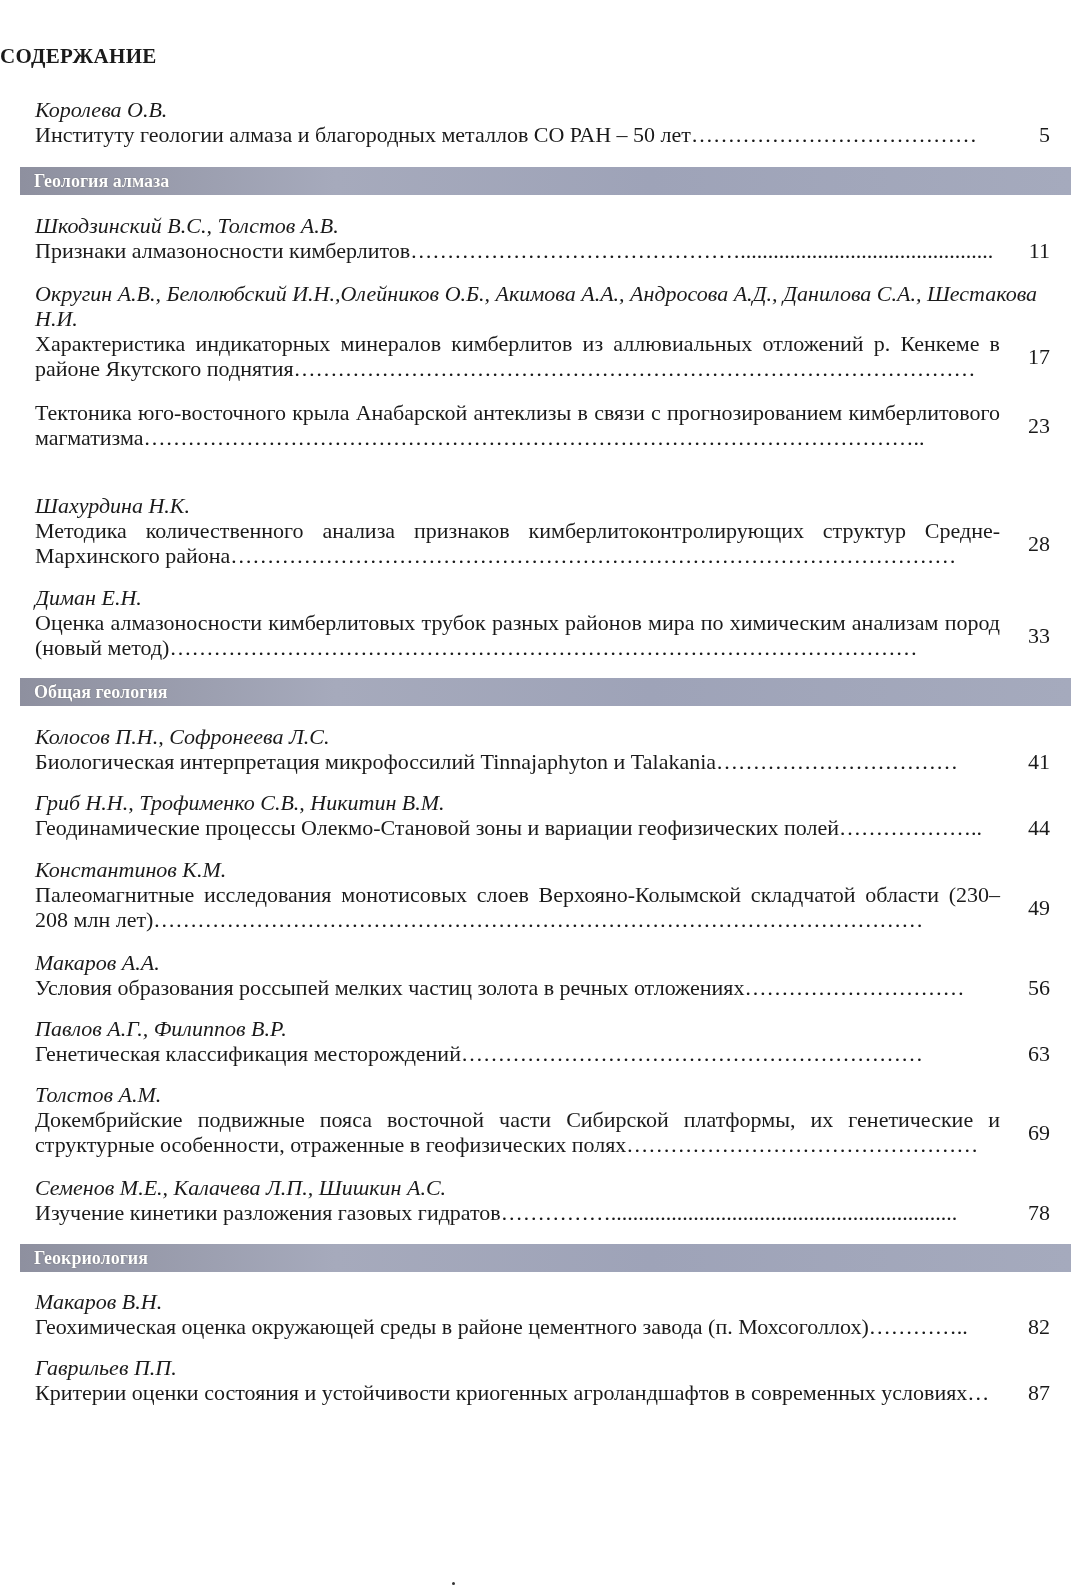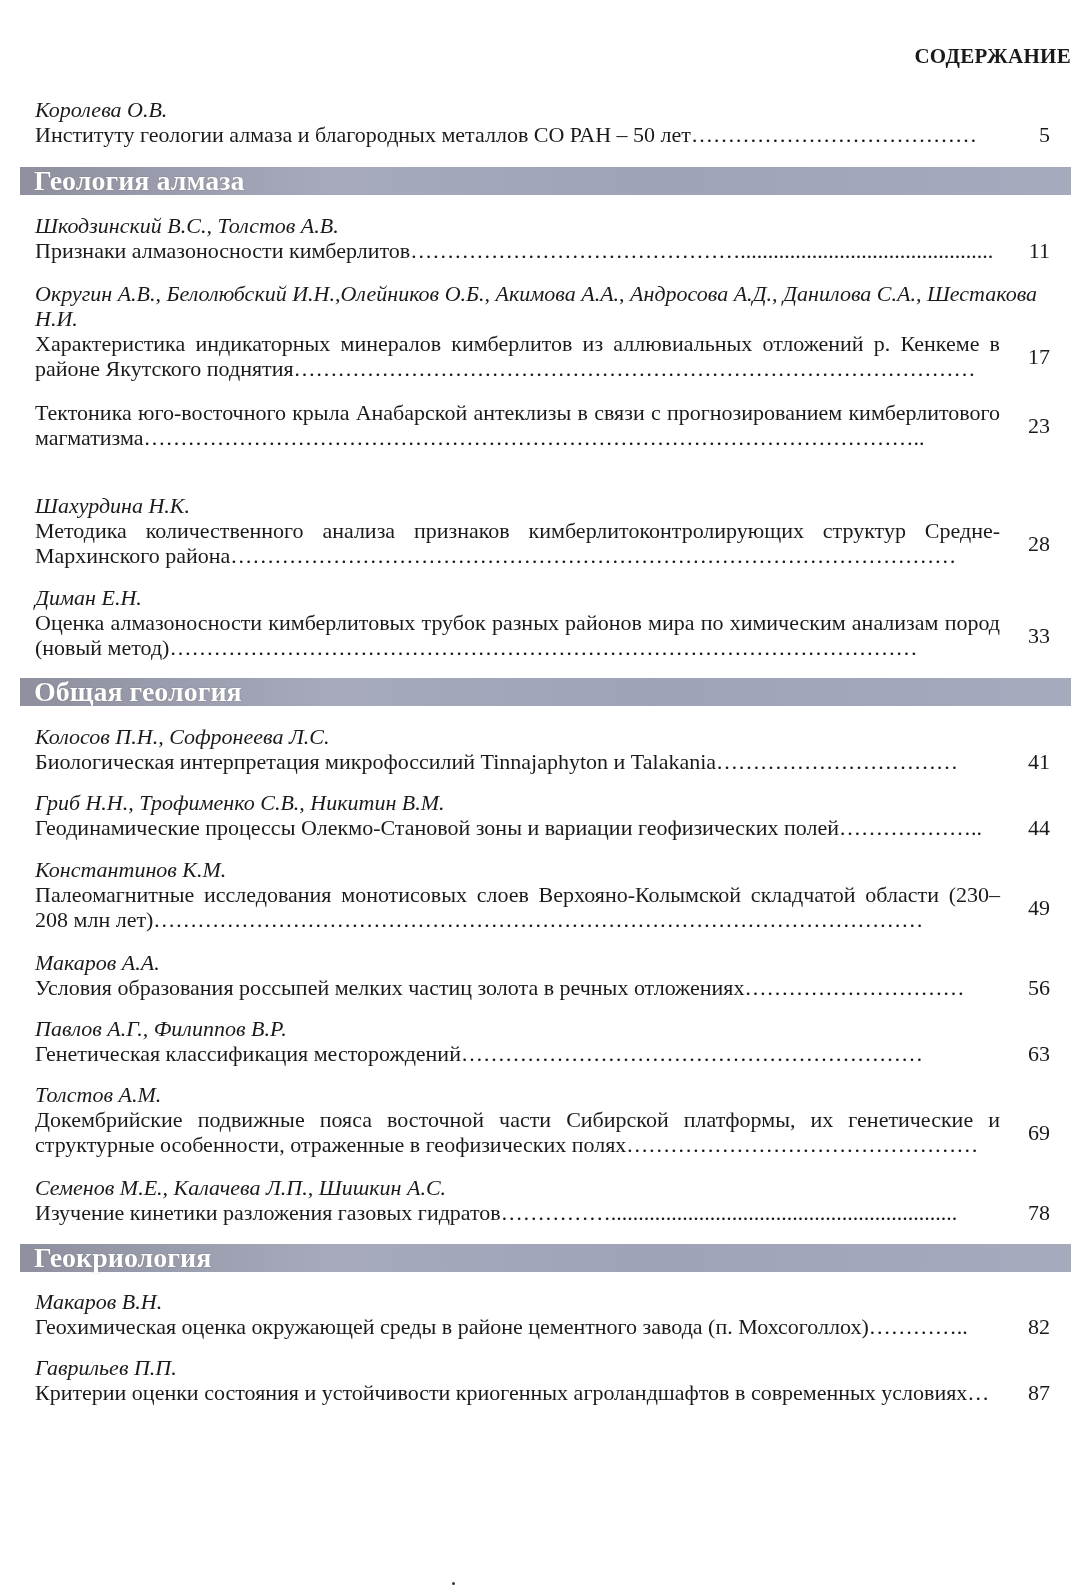--- a/index.html
+++ b/index.html
@@ -6,32 +6,32 @@
   body {
     width: 1071px; height: 1592px;
     background: #ffffff;
     font-family: "Liberation Serif", "DejaVu Serif", serif;
     color: #1a1a1a;
     position: relative;
     overflow: hidden;
   }
   .page-title {
     position: absolute; left: 0; width: 1071px; top: 44px;
-    text-align: right; font-weight: bold; font-size: 21px; letter-spacing: 0.3px;
+    text-align: left; font-weight: bold; font-size: 21px; letter-spacing: 0.3px;
   }
   .toc { position: absolute; left: 0; top: 0; width: 1071px; }
   .entry { position: absolute; left: 35px; width: 1015px; font-size: 22px; line-height: 25px; }
   .author { font-style: italic; }
   .title-row { display: flex; align-items: center; }
   .title-text { flex: 1; text-align: justify; padding-right: 20px; }
   .page-num { width: 30px; text-align: right; flex: none; }
   .section {
     position: absolute; left: 20px; width: 1051px; height: 28px;
     background: linear-gradient(90deg, #8e909f 0%, #a6aabc 30%, #9ea3b8 60%, #a5aabd 100%);
-    color: #ffffff; font-weight: bold; font-size: 28px; line-height: 28px;
+    color: #ffffff; font-weight: bold; font-size: 18px; line-height: 28px;
     padding-left: 14px; box-sizing: border-box;
     text-shadow: 0 0 1px #555;
   }
   .mark { position: absolute; left: 452px; top: 1582px; width: 3px; height: 3px; background:#333; border-radius: 50%; }
 </style>
 </head>
 <body>
 
 <div class="page-title">СОДЕРЖАНИЕ</div>
 

